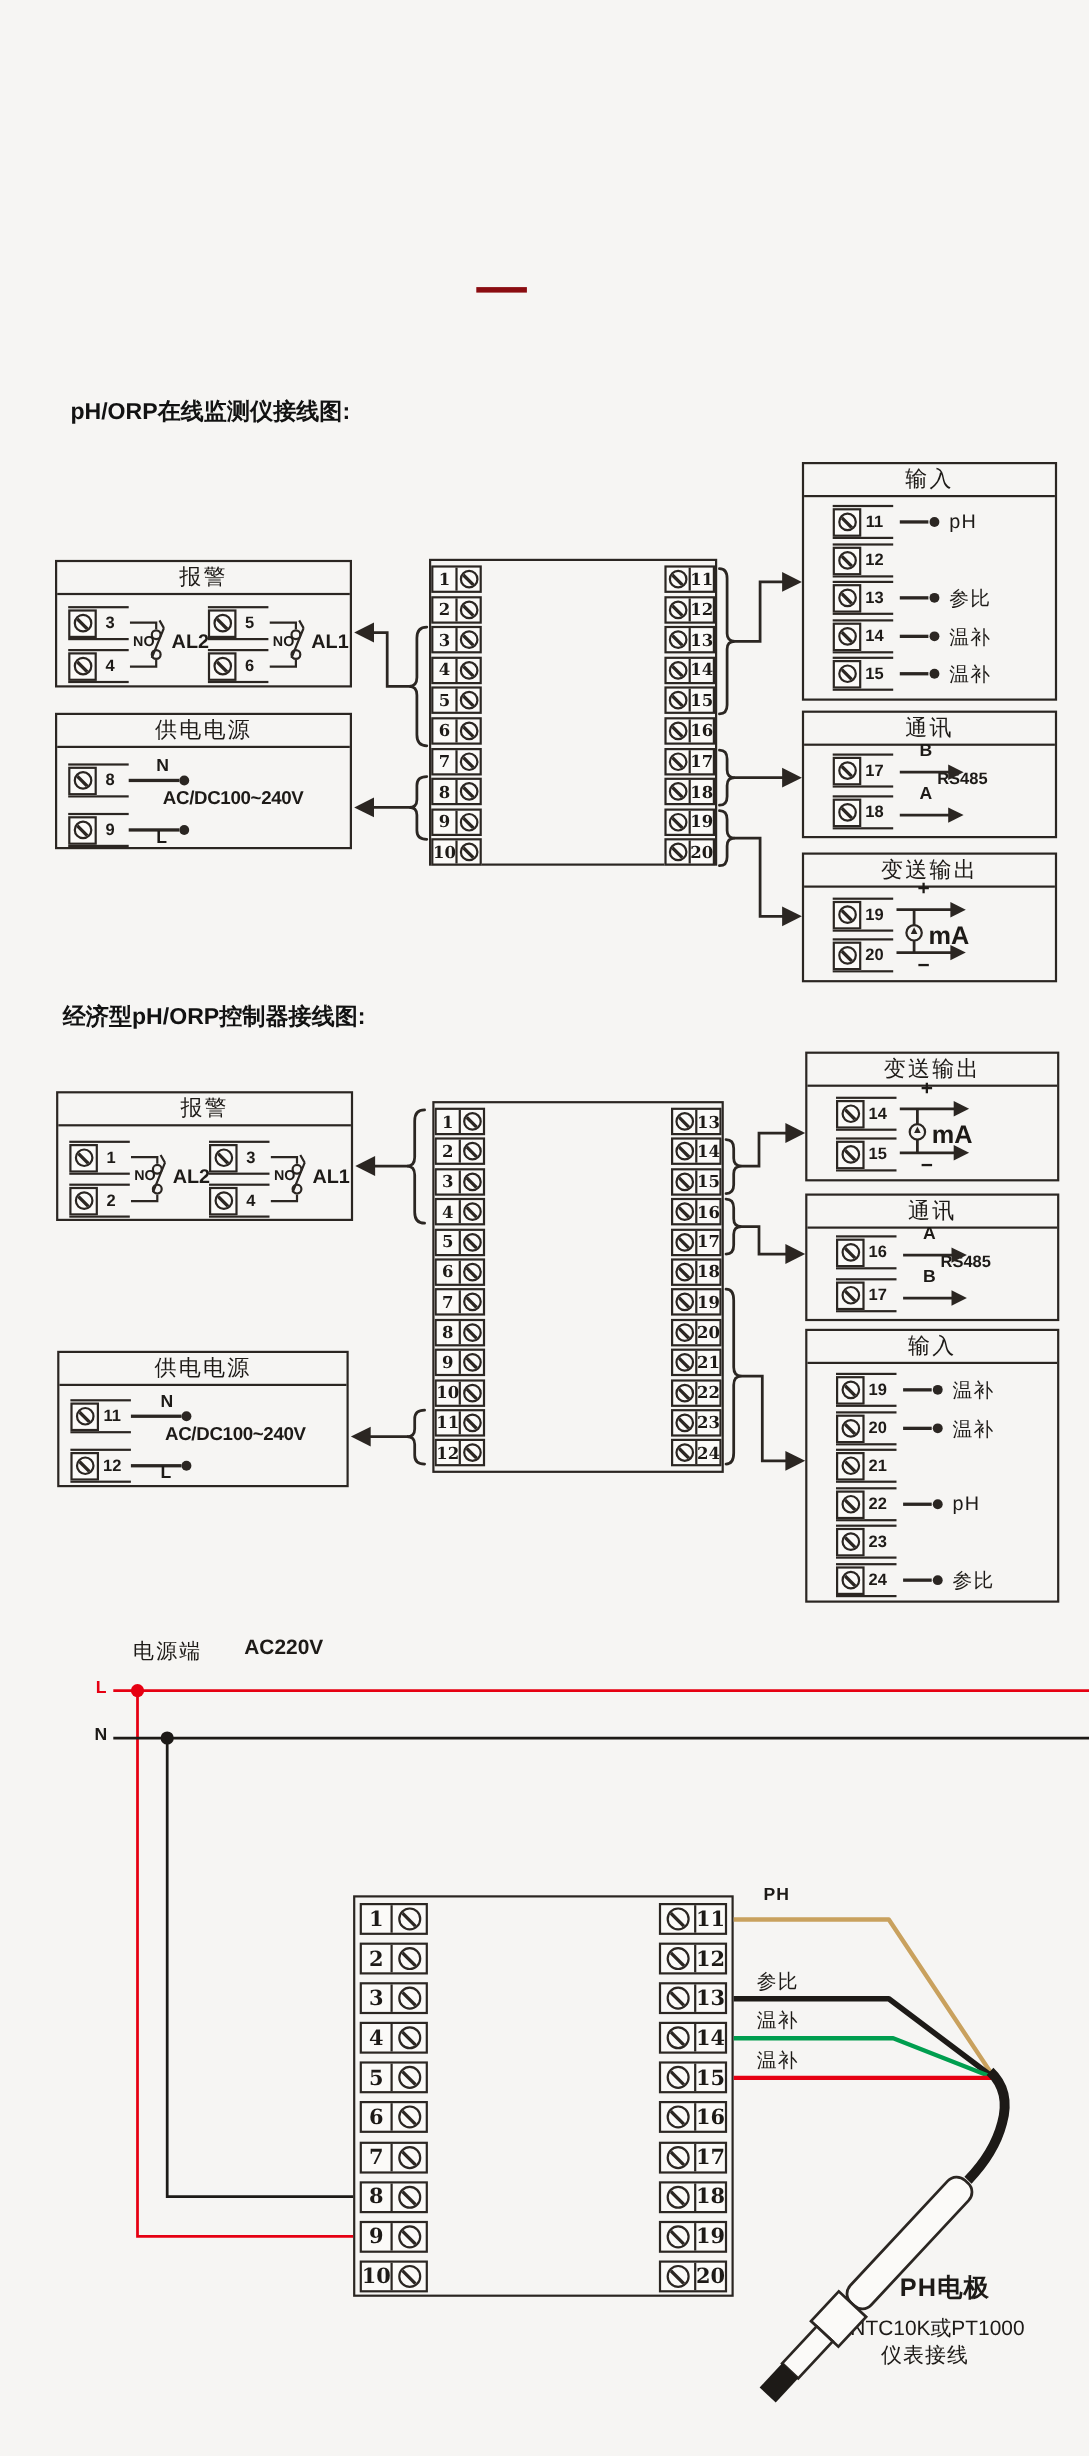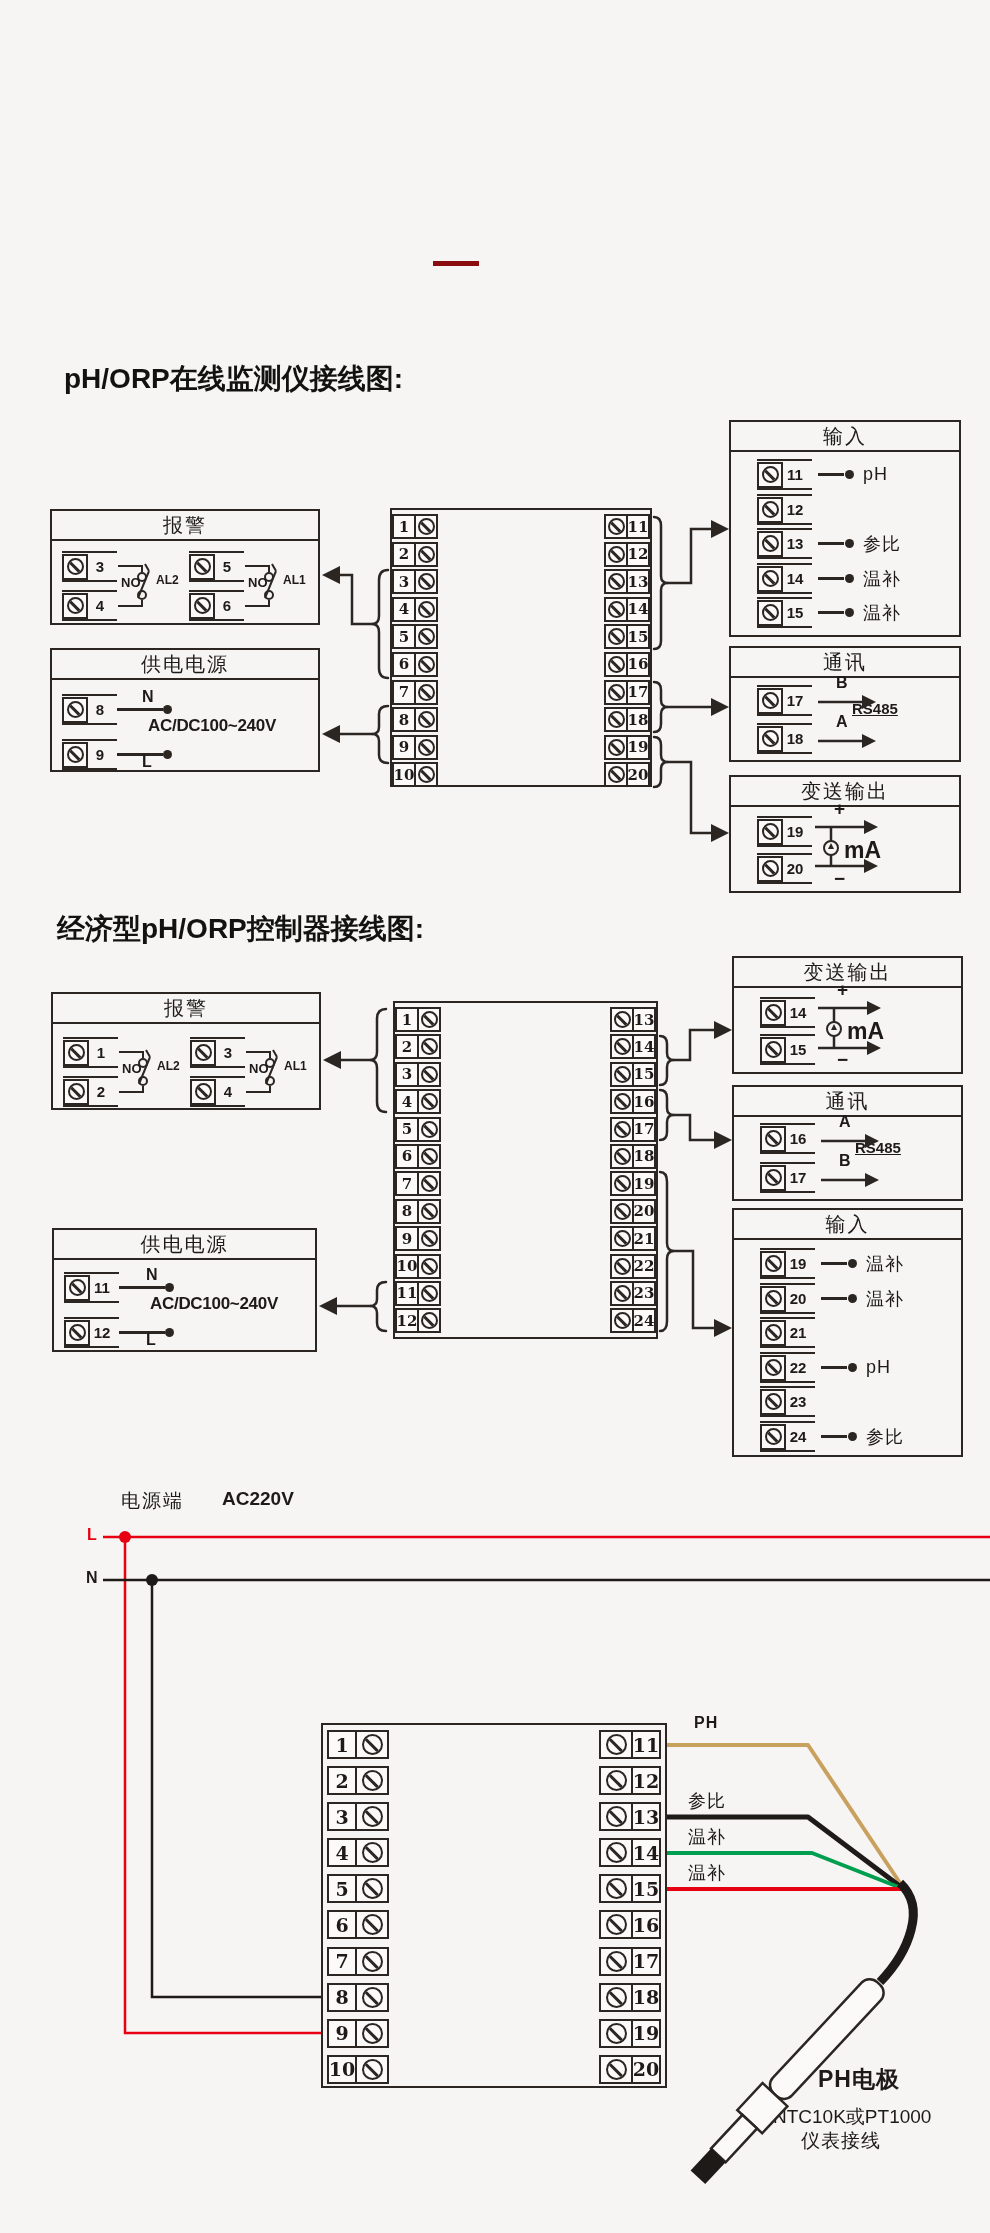--- a/index.html
+++ b/index.html
@@ -3,55 +3,55 @@
 <meta charset="utf-8">
 <style>
   html,body{margin:0;padding:0;}
   body{width:990px;height:2233px;background:#f6f5f3;font-family:"Liberation Sans","DejaVu Sans",sans-serif;color:#1d1a17;}
   .canvas{position:relative;width:990px;height:2233px;overflow:hidden;}
   .abs{position:absolute;}
   
   .main-title{left:0;right:0;top:74px;text-align:center;font-size:102px;font-weight:800;color:#3d3c3c;letter-spacing:4px;line-height:1.1;}
   .title-dash{left:433px;top:261px;width:46px;height:5px;background:#8a0c10;}
   
-  .sec-head{font-size:28px;font-weight:600;color:#121212;white-space:nowrap;}
+  .sec-head{font-size:21px;font-weight:600;color:#121212;white-space:nowrap;}
   
   .dbox{position:absolute;border:2.5px solid #2b2622;box-sizing:border-box;}
   .dbox-title{height:28px;line-height:28px;border-bottom:2.5px solid #2b2622;text-align:center;font-size:20px;color:#1d1a17;letter-spacing:2px;}
   
   .tab{display:inline-flex;align-items:center;border-top:2.5px solid #2b2622;border-bottom:2.5px solid #2b2622;padding-right:5px;height:31px;box-sizing:border-box;background:transparent;}
   .screwbox{width:26px;height:26px;border:2px solid #2b2622;display:flex;align-items:center;justify-content:center;background:#fbfaf8;box-sizing:border-box;}
   .screw{width:17px;height:17px;border:2px solid #2b2622;border-radius:50%;position:relative;overflow:hidden;box-sizing:border-box;background:#fbfaf8;}
   .screw::after{content:"";position:absolute;left:5.5px;top:-5px;width:2.6px;height:26px;background:#2b2622;transform:rotate(-45deg);}
   .tnum2{min-width:24px;text-align:center;font-weight:700;font-size:15px;color:#1d1a17;}
   
   .irow,.prow,.crow,.xrow{position:absolute;display:flex;align-items:center;}
   .lead{width:26px;height:2.5px;background:#2b2622;margin-left:6px;}
   .ldot{width:9px;height:9px;border-radius:50%;background:#2b2622;margin-left:1px;}
   .ilbl{margin-left:9px;font-size:18px;color:#1d1a17;letter-spacing:1px;}
   .pline{width:46px;height:2.5px;background:#2b2622;}
   .pdot{width:9px;height:9px;border-radius:50%;background:#2b2622;}
   .small-lbl{position:absolute;font-weight:700;font-size:16px;color:#1d1a17;}
   .acdc{position:absolute;font-weight:700;font-size:17px;letter-spacing:-0.3px;color:#1d1a17;white-space:nowrap;}
   .no-lbl{position:absolute;font-weight:700;font-size:13px;color:#1d1a17;}
-  .al-lbl{position:absolute;font-weight:700;font-size:12px;color:#1d1a17;}
+  .al-lbl{position:absolute;font-weight:700;font-size:18px;color:#1d1a17;}
   .sw-svg{position:absolute;}
   
   .tcol{position:absolute;display:flex;flex-direction:column;}
   .tcell{border:2px solid #2b2622;display:flex;align-items:stretch;background:#fbfaf8;box-sizing:border-box;height:25px;}
   .tcell .cnum{width:20px;display:flex;align-items:center;justify-content:center;font-family:"DejaVu Serif","Liberation Serif",serif;font-weight:700;font-size:15px;color:#1d1a17;}
   .tcell.L .cnum{border-right:2px solid #2b2622;}
   .tcell.R .cnum{border-left:2px solid #2b2622;}
   .tcell .cscrew{flex:1;display:flex;align-items:center;justify-content:center;}
   .tcell.lg{height:29px;}
   .tcell.lg .cnum{width:26px;font-size:19px;}
   .tcell.lg .screw{width:21px;height:21px;}
   .tcell.lg .screw::after{left:7px;top:-6px;height:32px;}
   .overlay{position:absolute;left:0;top:0;pointer-events:none;}
-  .f15{font-size:15px;text-decoration:underline;} .f16{font-size:16px;} .f18{font-size:23px;} .f19{font-size:19px;}
+  .f15{font-size:15px;} .f16{font-size:16px;} .f18{font-size:23px;} .f19{font-size:19px;}
   .bold{font-weight:700;}
   .wire-lbl{position:absolute;font-size:18px;color:#1d1a17;letter-spacing:1px;}
   .red{color:#e60012;}
 </style>
 </head>
 <body>
 
 <div class="canvas">
 
   <div class="abs title-dash"></div>

